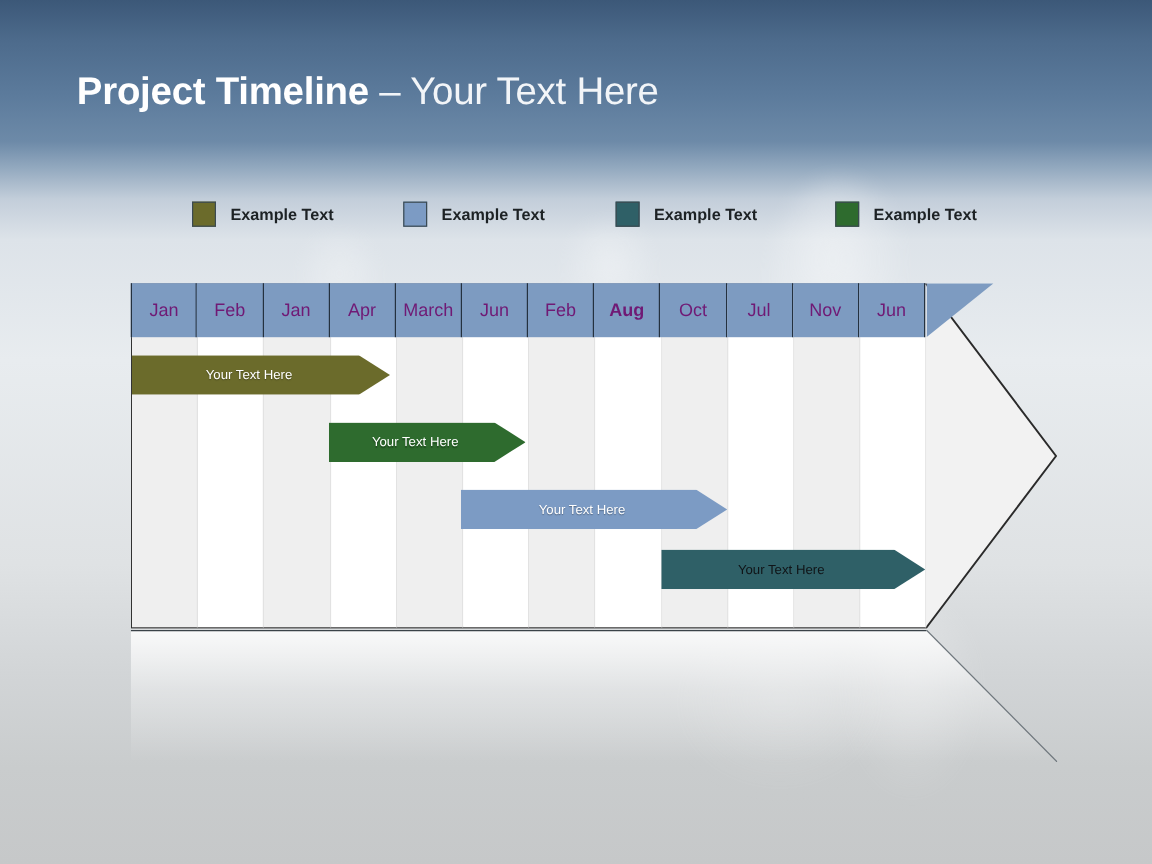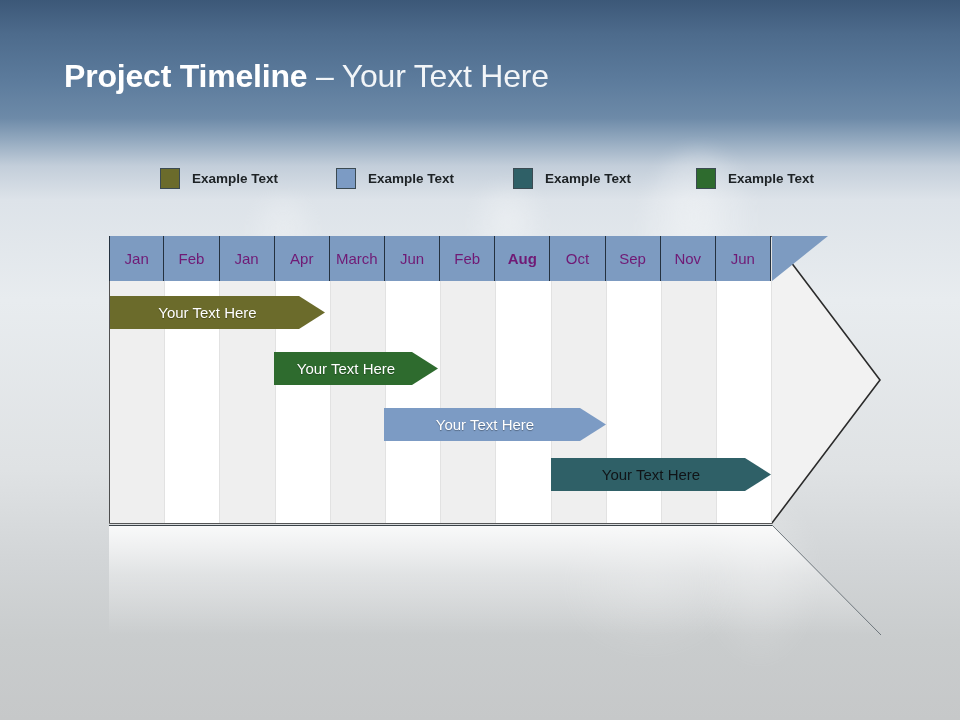--- a/index.html
+++ b/index.html
@@ -180,21 +180,21 @@
   
   .bar {
     position: absolute;
     height: 33px;
     display: flex;
     align-items: center;
     clip-path: polygon(0 0, calc(100% - 26px) 0, 100% 50%, calc(100% - 26px) 100%, 0 100%);
     box-sizing: border-box;
   }
   .bar-label {
-    font-size: 15px;
+    font-size: 11px;
     white-space: nowrap;
     width: 100%;
     text-align: center;
     padding-right: 20px;
     box-sizing: border-box;
   }
   .bar.light-text .bar-label { color: #ffffff; text-shadow: 0 1px 1px rgba(0,0,0,.35); }
   .bar.dark-text  .bar-label { color: #101417; }
 
   
@@ -304,21 +304,21 @@
     <div id="header-band">
         <div class="month-cell" style="background: rgb(125, 155, 193);">Jan</div>
         <div class="month-cell" style="background: rgb(125, 155, 193);">Feb</div>
         <div class="month-cell" style="background: rgb(125, 155, 193);">Jan</div>
         <div class="month-cell" style="background: rgb(125, 155, 193);">Apr</div>
         <div class="month-cell" style="background: rgb(125, 155, 193);">March</div>
         <div class="month-cell" style="background: rgb(125, 155, 193);">Jun</div>
         <div class="month-cell" style="background: rgb(125, 155, 193);">Feb</div>
         <div class="month-cell" style="background: rgb(125, 155, 193); font-weight: bold;">Aug</div>
         <div class="month-cell" style="background: rgb(125, 155, 193);">Oct</div>
-        <div class="month-cell" style="background: rgb(125, 155, 193);">Sep</div>
+        <div class="month-cell" style="background: rgb(125, 155, 193);">Jul</div>
         <div class="month-cell" style="background: rgb(125, 155, 193);">Nov</div>
         <div class="month-cell" style="background: rgb(125, 155, 193);">Jun</div>
       </div>
 
     <div id="bars">
         <div class="bar light-text" style="left: 1px; top: 60px; width: 215px; background: rgb(107, 107, 43);">
           <span class="bar-label">Your  Text Here</span>
         </div>
         <div class="bar light-text" style="left: 165px; top: 116px; width: 164px; background: rgb(46, 107, 46);">
           <span class="bar-label">Your  Text Here</span>

